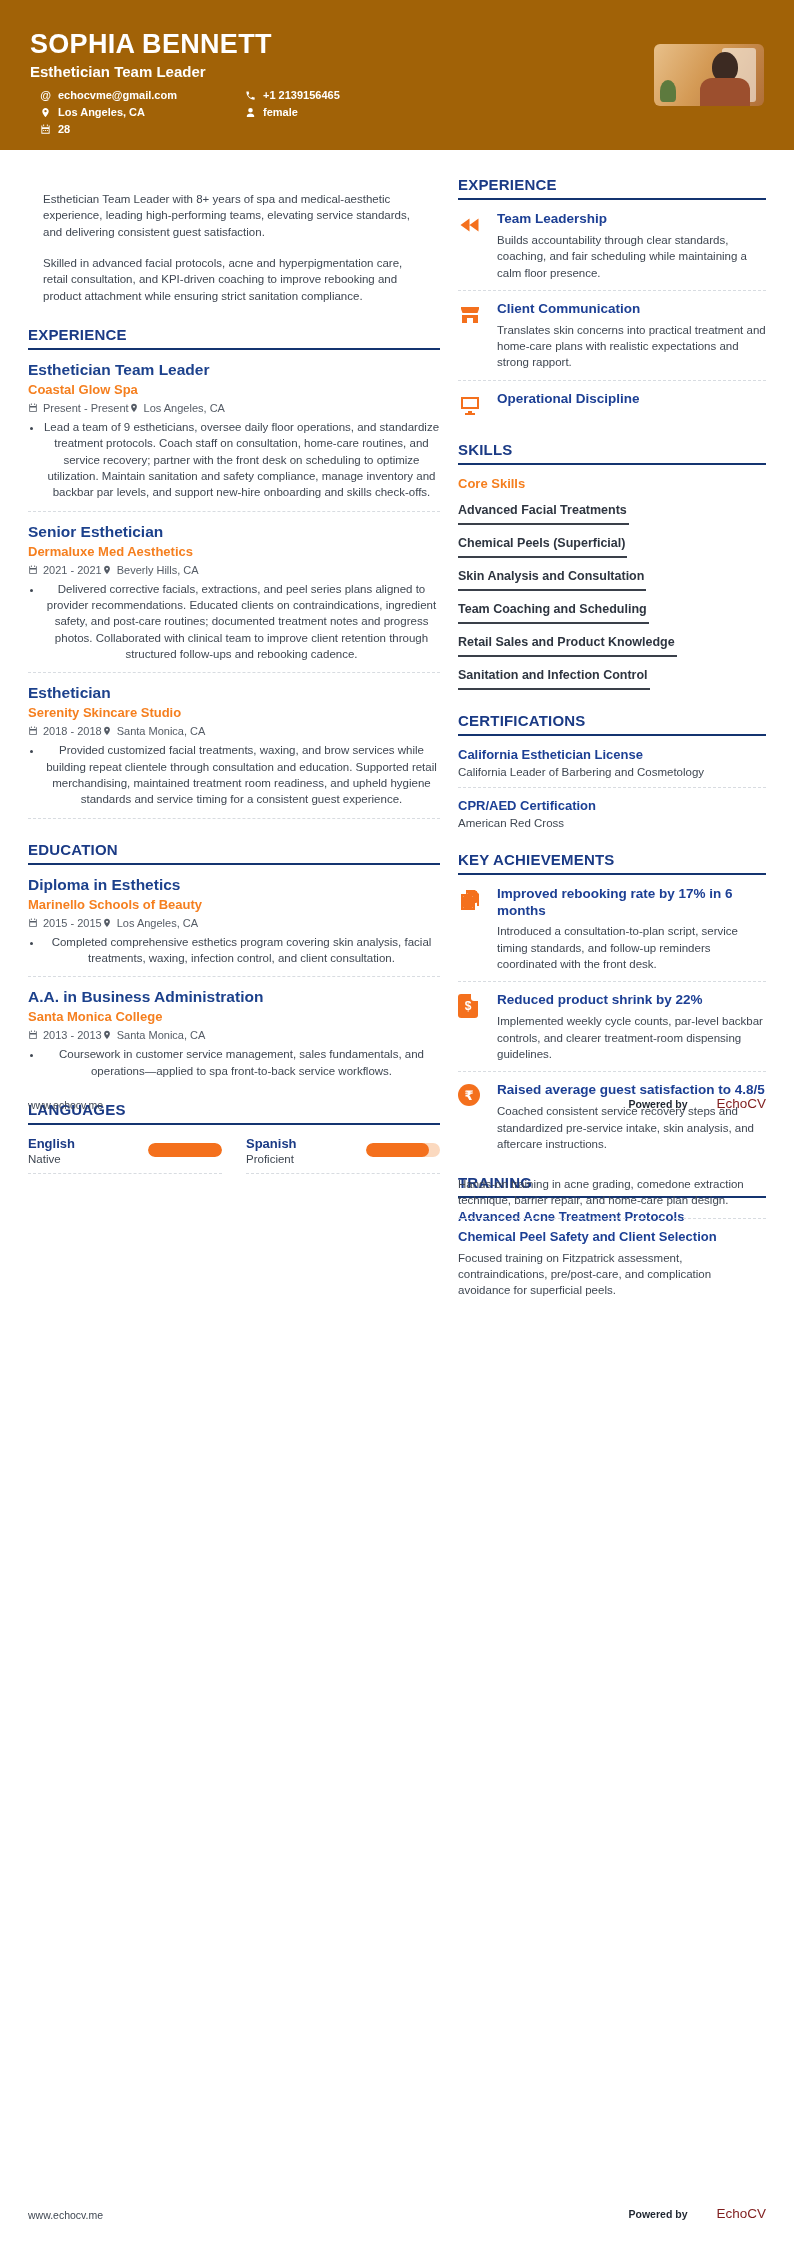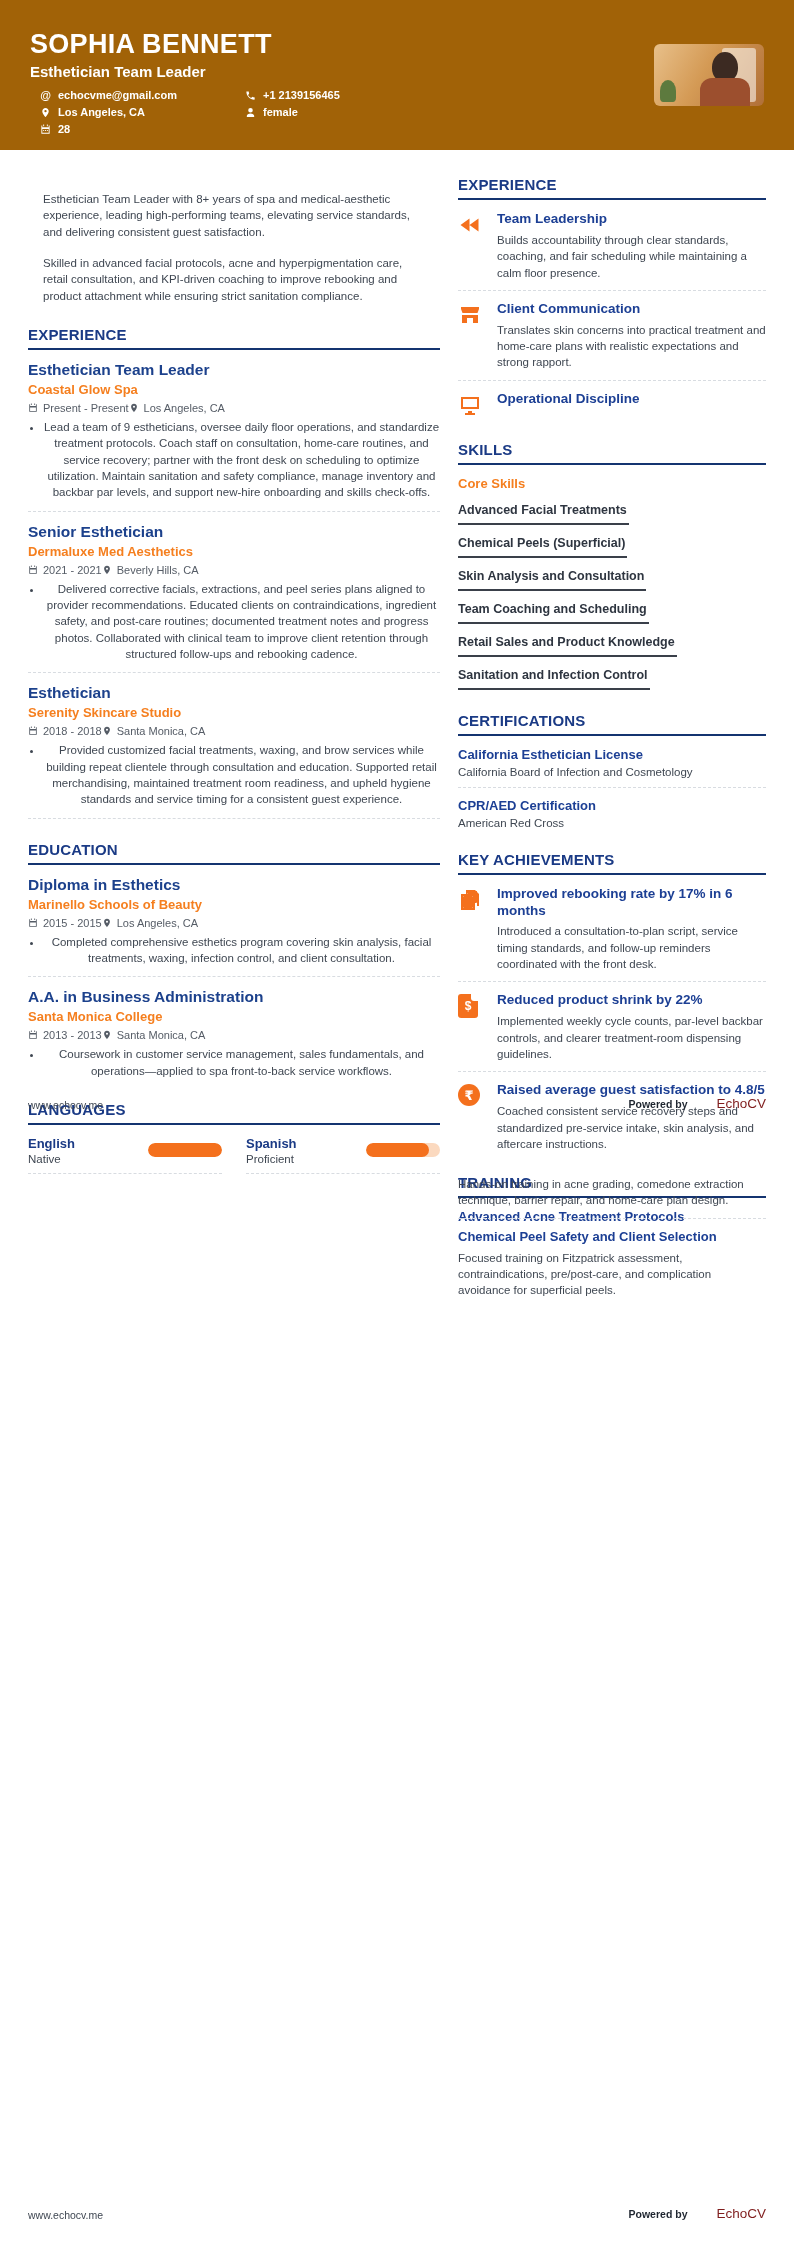--- a/index.html
+++ b/index.html
@@ -369,21 +369,21 @@
       <div class="skill-row"><span class="skill-label">Skin Analysis and Consultation</span></div>
       <div class="skill-row"><span class="skill-label">Team Coaching and Scheduling</span></div>
       <div class="skill-row"><span class="skill-label">Retail Sales and Product Knowledge</span></div>
       <div class="skill-row"><span class="skill-label">Sanitation and Infection Control</span></div>
     </div>
 
     <div class="section">
       <div class="section-heading">CERTIFICATIONS</div>
       <div>
         <div class="cert-name">California Esthetician License</div>
-        <div class="cert-issuer">California Board of Infection and Cosmetology</div>
+        <div class="cert-issuer">California Leader of Barbering and Cosmetology</div>
       </div>
       <div class="rc-sep"></div>
       <div>
         <div class="cert-name">CPR/AED Certification</div>
         <div class="cert-issuer">American Red Cross</div>
       </div>
     </div>
 
     <div class="section">
       <div class="section-heading">KEY ACHIEVEMENTS</div>

